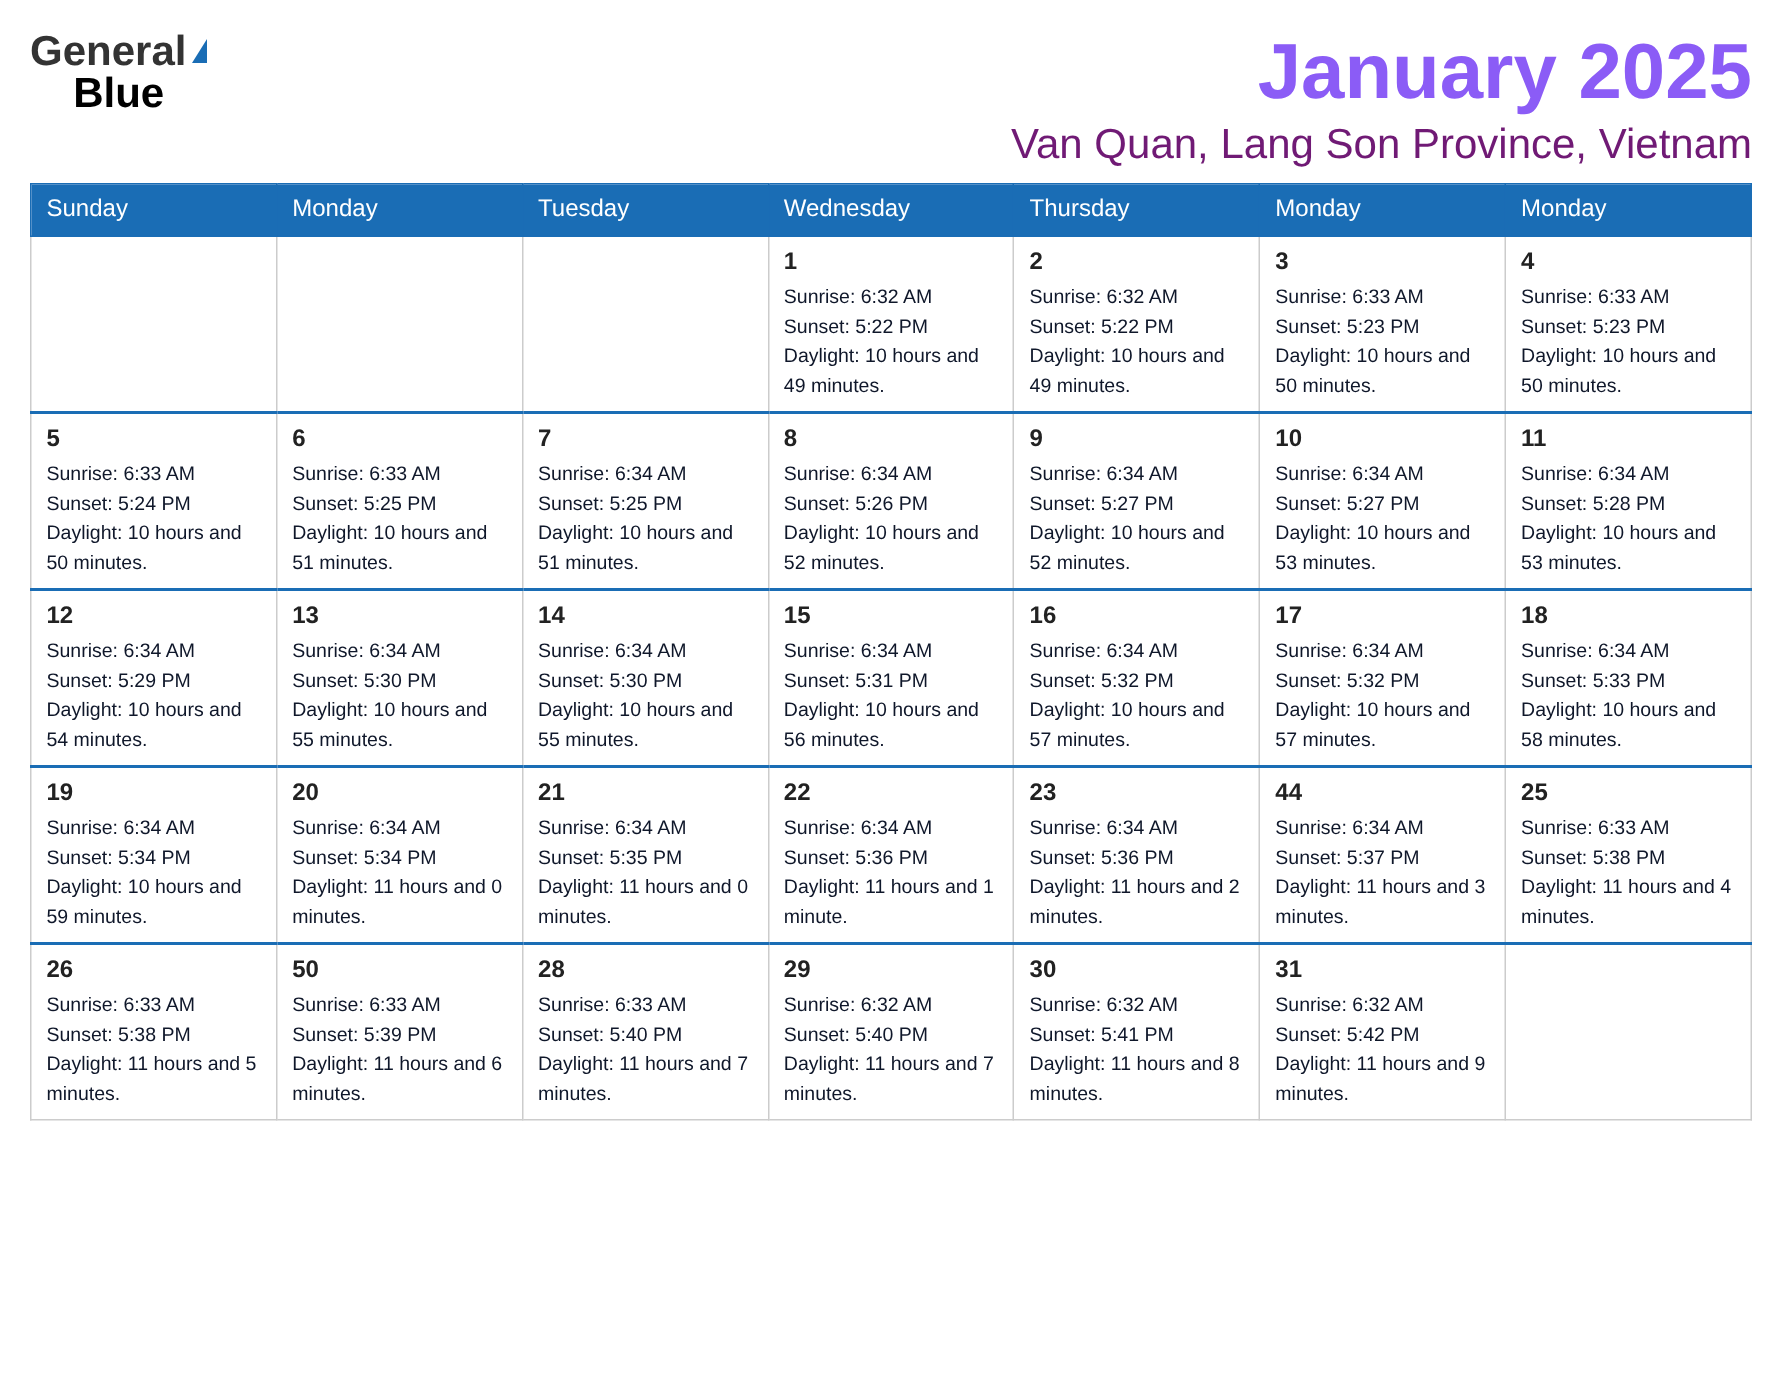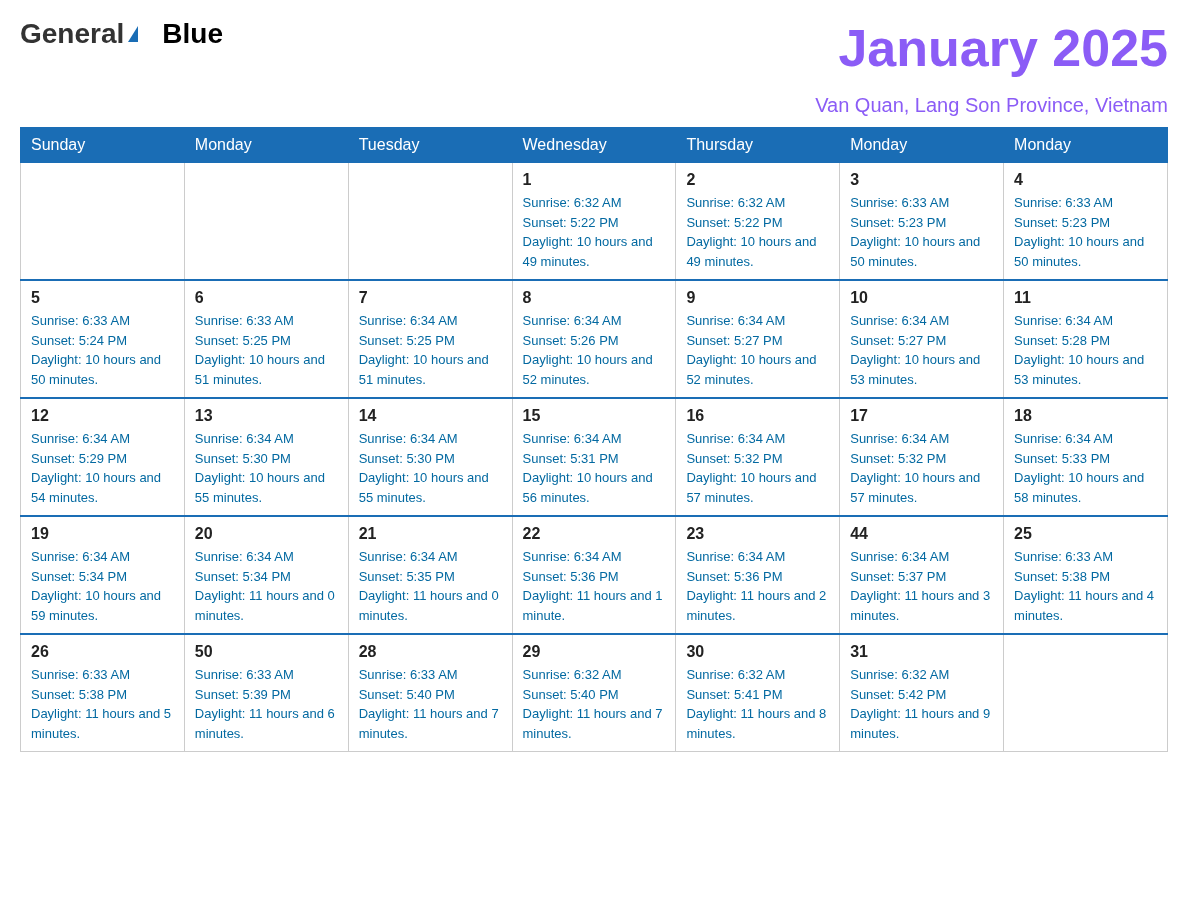--- a/index.html
+++ b/index.html
@@ -11,22 +11,22 @@
       min-height: 918px;
     }
     .header {
       display: flex;
       justify-content: space-between;
       align-items: flex-start;
       margin-bottom: 10px;
     }
     .logo {
       display: flex;
+      flex-direction: column;
       align-items: center;
-      gap: 24px;
     }
     .logo-general {
       font-size: 28px;
       font-weight: bold;
       color: #333;
       line-height: 1;
     }
     .logo-blue {
       font-size: 28px;
       font-weight: bold;
@@ -45,23 +45,23 @@
     .title-block {
       text-align: right;
     }
     .month-title {
       font-size: 52px;
       font-weight: bold;
       color: #8b5cf6;
       line-height: 1.1;
     }
     .location {
-      font-size: 20px;
-      color: #8b5cf6;
-      margin-top: 17px;
+      font-size: 28px;
+      color: #701a75;
+      margin-top: 3px;
     }
     .calendar {
       width: 100%;
       border-collapse: collapse;
       margin-top: 10px;
       padding-left: 32px;
     }
     .calendar th {
       background-color: #1a6db5;
       color: #fff;
@@ -82,21 +82,21 @@
     }
     .day-num {
       font-size: 16px;
       font-weight: bold;
       color: #222;
       margin-bottom: 4px;
       display: block;
     }
     .day-info {
       font-size: 13px;
-      color: #0369a1;
+      color: #0f172a;
       line-height: 1.5;
     }
     .empty-cell {
       background: #fff;
     }
     .row-divider td {
       border-top: 2px solid #1a6db5;
     }
   </style>
 </head>

